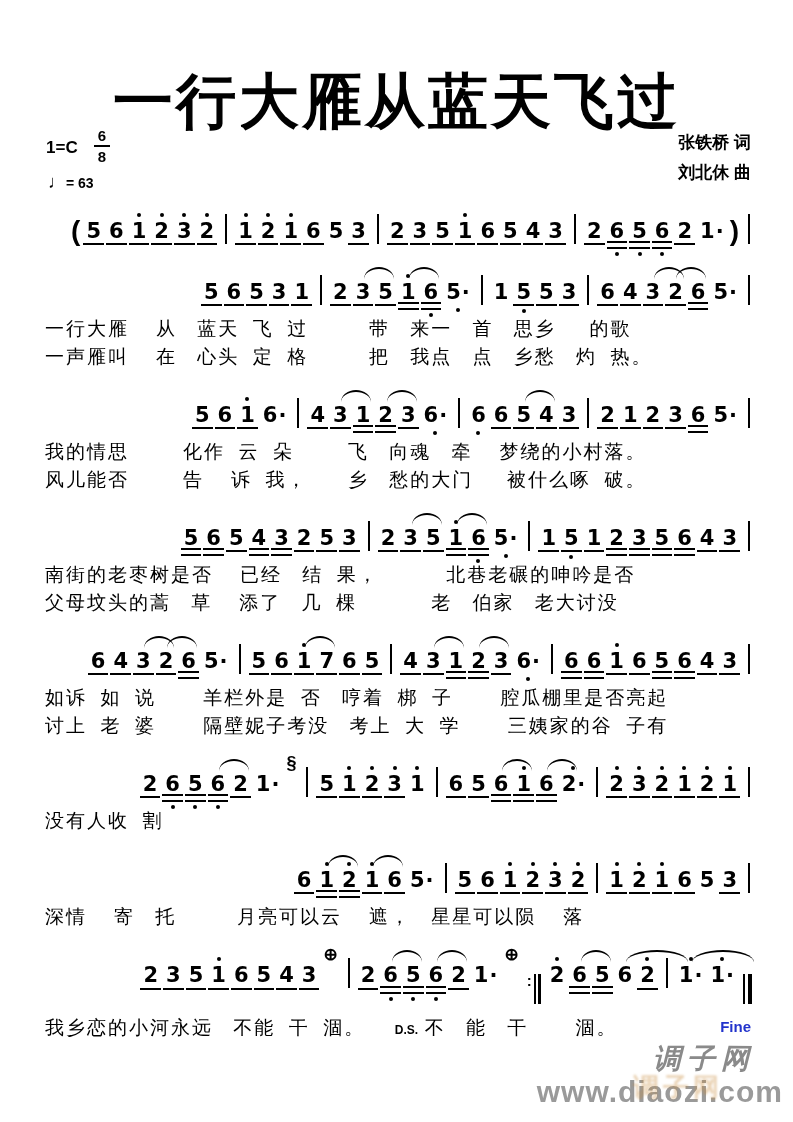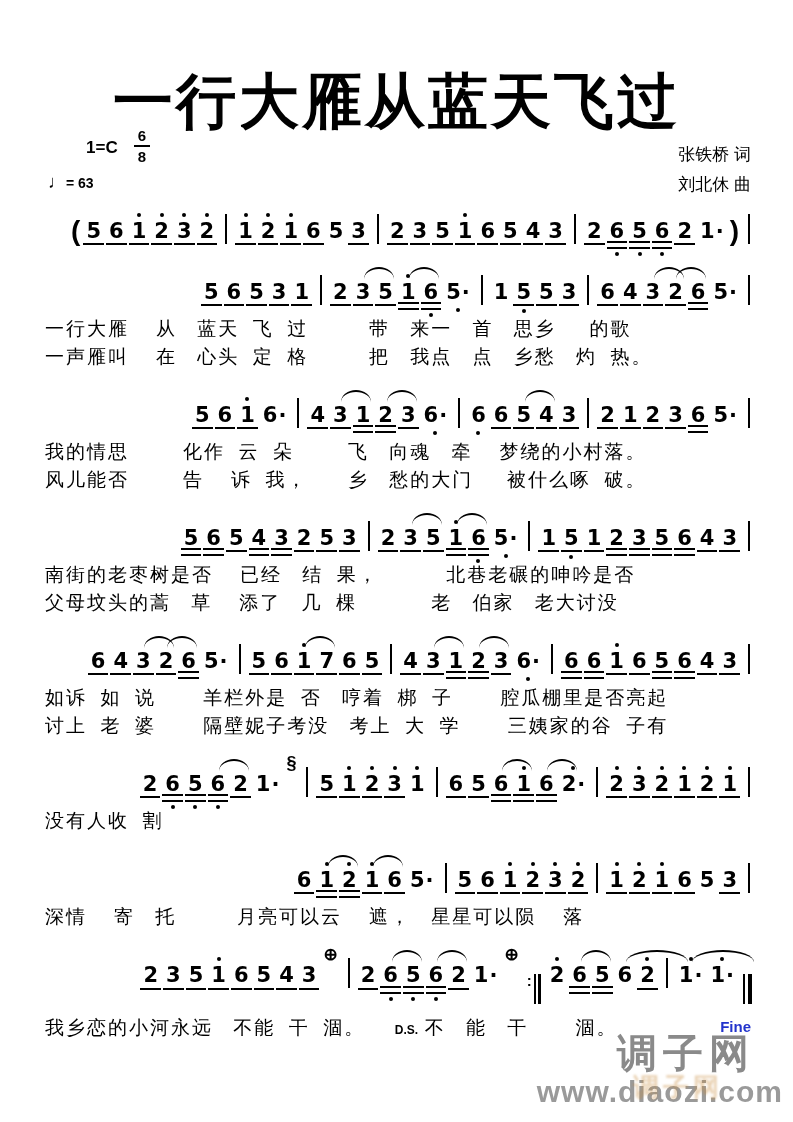--- a/index.html
+++ b/index.html
@@ -12,24 +12,24 @@
     overflow:hidden;
   }
   
   .title{
     position:absolute;top:62px;left:0;right:0;
     text-align:center;
     font-size:60px;font-weight:bold;letter-spacing:3px;
     font-family:"Liberation Sans",sans-serif;
   }
   .credits{
-    position:absolute;top:140px;right:42px;
-    text-align:right;font-size:17px;font-weight:normal;line-height:1.75;
+    position:absolute;top:128px;right:42px;
+    text-align:right;font-size:17px;font-weight:bold;line-height:1.75;
   }
-  .keyrow{position:absolute;top:134px;left:46px;font-size:17px;font-weight:bold;margin-left:40px;}
+  .keyrow{position:absolute;top:134px;left:46px;font-size:17px;font-weight:bold;}
   .ts{display:inline-block;vertical-align:middle;text-align:center;line-height:1;
       font-size:15px;font-weight:bold;margin-left:16px;margin-top:-6px;}
   .ts .ts-num{display:block;border-bottom:2px solid #000;padding:0 4px 2px;}
   .ts .ts-den{display:block;padding-top:2px;}
   .temporow{position:absolute;top:172px;left:48px;font-size:14px;font-weight:bold;}
   .temporow .qnote{font-size:18px;}
   
   #score{position:absolute;top:196px;left:45px;right:36px;}
   .system{margin-bottom:10px;}
   .mrow{
@@ -82,21 +82,21 @@
     white-space:pre;position:relative;
   }
   .lyr .ds{font-family:"Liberation Sans",sans-serif;font-size:12px;font-weight:bold;letter-spacing:0;padding-left:16px;}
   .fine{
     position:absolute;right:6px;top:2px;
     font-family:"Liberation Sans",sans-serif;
     font-size:15px;font-weight:bold;color:#2233cc;letter-spacing:0;
   }
   
   .wm{position:absolute;right:10px;bottom:14px;text-align:right;line-height:1.1;}
-  .wm-name{font-size:40px;font-weight:bold;color:#8a8a8a;letter-spacing:6px;margin-right:28px;}
+  .wm-name{font-size:28px;font-weight:bold;color:#8a8a8a;letter-spacing:6px;margin-right:28px;font-style:italic;}
   .wm-url{font-size:30px;font-weight:bold;color:#9a9a9a;letter-spacing:1px;position:relative;}
   .wm-ghost{position:absolute;right:60px;bottom:6px;font-size:26px;font-weight:bold;
     color:rgba(200,140,60,0.38);letter-spacing:4px;filter:blur(1px);}
 </style>
 </head>
 <body>
 
 <div class="title">一行大雁从蓝天飞过</div>
 
 <div class="credits">

